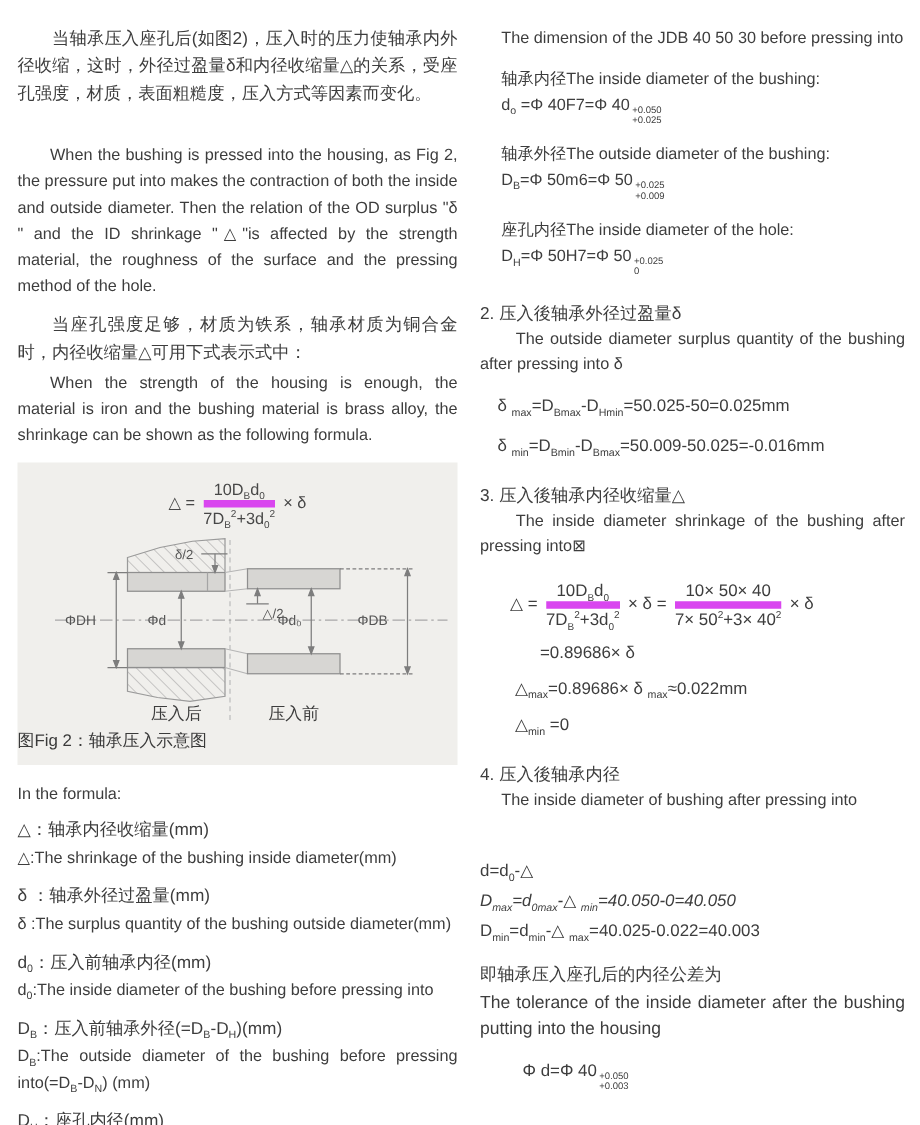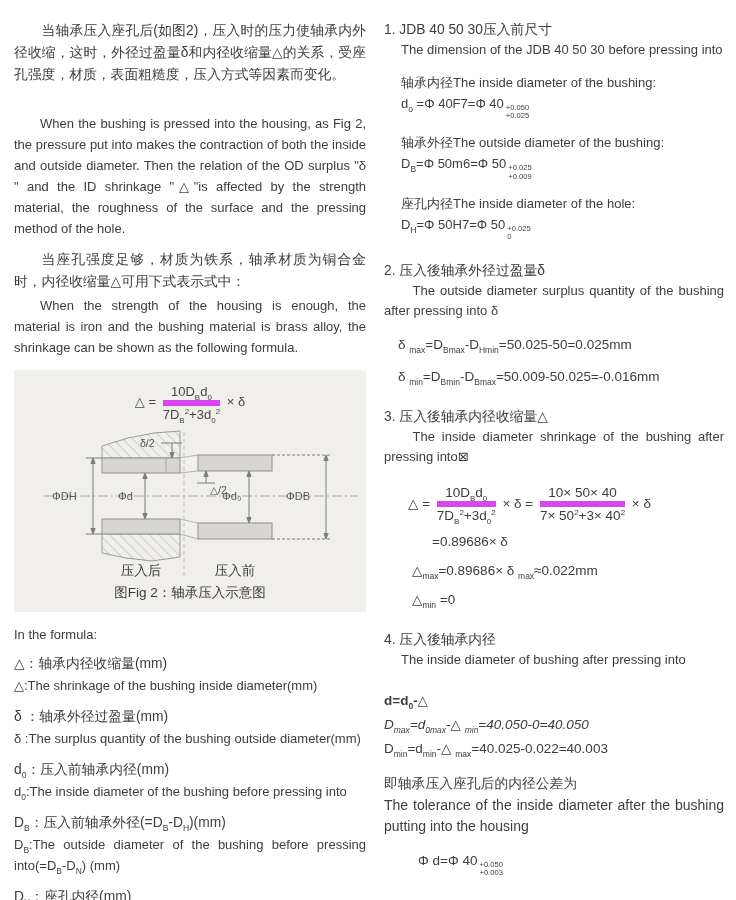--- a/index.html
+++ b/index.html
@@ -13,21 +13,21 @@
   p{margin:0;}
   .zh{font-size:13.8px;line-height:22px;}
   .en{font-size:13px;line-height:21px;}
   .indent{text-indent:2em;}
   .just{text-align:justify;}
   .mb2{margin-bottom:2px;}.mb8{margin-bottom:8px;}.mb10{margin-bottom:10px;margin-top:27px;}
 
   
   .figure-box{background:#f0efec;margin:12px 0 12px 0;padding:10px 0 10px 0;}
   .fig-formula{text-align:center;font-size:13px;color:#474747;padding:4px 0 8px 0;}
-  .fig-caption{text-align:center;font-size:13.5px;color:#3a3a3a;margin-top:4px;}
+  .fig-caption{font-size:13.5px;color:#3a3a3a;margin-top:4px;}
   svg{display:block;}
   svg text{font-family:"Liberation Sans","DejaVu Sans",sans-serif;}
 
   
   .def{margin-bottom:10px;}
 
   
   .sec{margin-bottom:20px;}
   .sec-title{font-size:13.8px;line-height:20px;}
   .sec-en{font-size:13px;line-height:20px;padding-left:17px;}
@@ -168,21 +168,20 @@
         <p class="zh"><span>D</span><sub>H</sub><span>：座孔内径(mm)</span></p>
       </div>
 
     </div>
 
   </div>
 
   <div class="col-right">
 
     <div class="sec">
-      <p class="sec-title zh">1. JDB 40 50 30压入前尺寸</p>
       <p class="sec-en">The dimension of the JDB 40 50 30 before pressing into</p>
       <div class="item">
         <p class="item-label">轴承内径The inside diameter of the bushing:</p>
         <p class="item-f"><span>d</span><sub>o</sub><span> =Φ 40F7=Φ 40</span><span class="tol">
               <span>+0.050</span>
               <span>+0.025</span>
             </span></p>
       </div>
       <div class="item">
         <p class="item-label">轴承外径The outside diameter of the bushing:</p>
@@ -218,21 +217,21 @@
             <span class="fden"><span>7× 50</span><sup>2</sup><span>+3× 40</span><sup>2</sup></span>
           </span><span> × δ</span></div>
       <p class="fline pl48"><span>=0.89686× δ</span></p>
       <p class="fline pl28"><span>△</span><sub>max</sub><span>=0.89686× δ </span><sub>max</sub><span>≈0.022mm</span></p>
       <p class="fline pl28"><span>△</span><sub>min</sub><span> =0</span></p>
     </div>
 
     <div class="sec">
       <p class="sec-title zh">4.  压入後轴承内径</p>
       <p class="sec-en">The inside diameter of bushing after pressing into</p>
-      <p class="fline" style="margin-top:21px;font-weight:bold;"><span>d=d</span><sub>0</sub><span>-△</span></p>
+      <p class="fline" style="margin-top:37px;"><span>d=d</span><sub>0</sub><span>-△</span></p>
       <p class="fline" style="margin-top:4px;font-style:italic;"><span>D</span><sub>max</sub><span>=d</span><sub>0max</sub><span>-△ </span><sub>min</sub><span>=40.050-0=40.050</span></p>
       <p class="fline" style="margin-top:4px;"><span>D</span><sub>min</sub><span>=d</span><sub>min</sub><span>-△ </span><sub>max</sub><span>=40.025-0.022=40.003</span></p>
       <p class="note-zh">即轴承压入座孔后的内径公差为</p>
       <p class="note-en">The tolerance of the inside diameter after the bushing putting into the housing</p>
       <p class="fline pl34 result"><span>Φ d=Φ 40</span><span class="tol">
             <span>+0.050</span>
             <span>+0.003</span>
           </span></p>
     </div>
 

